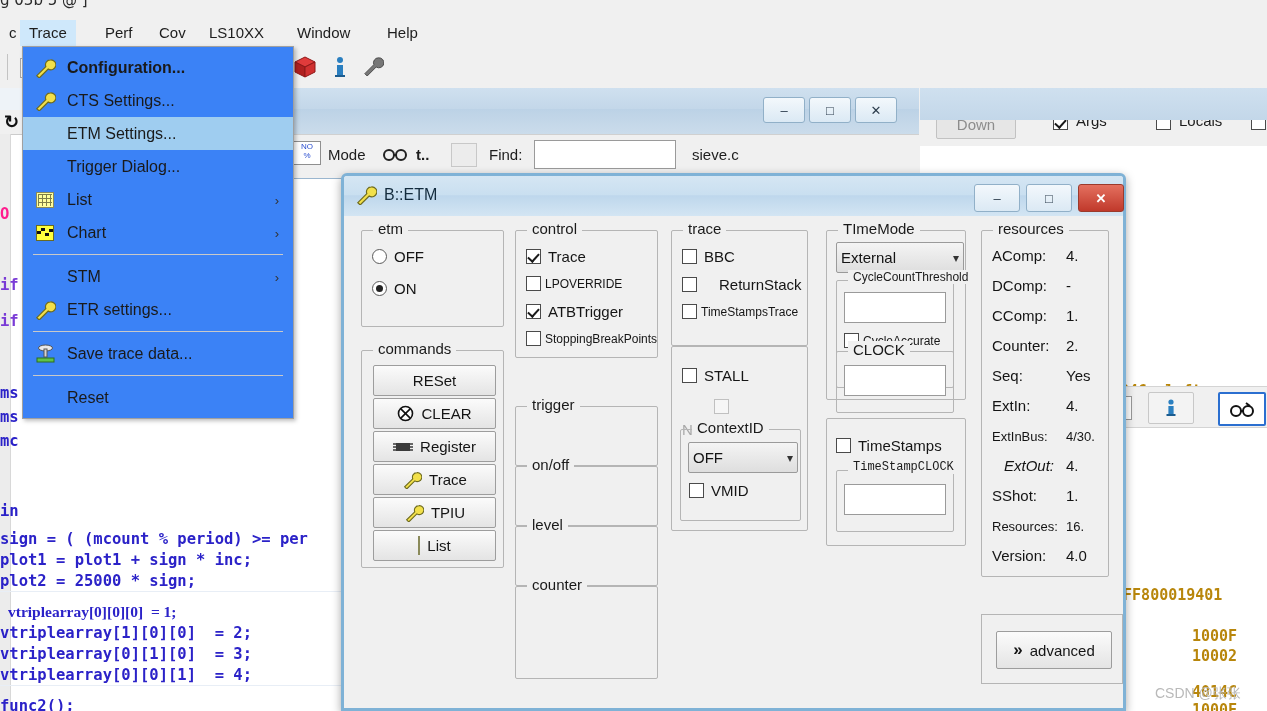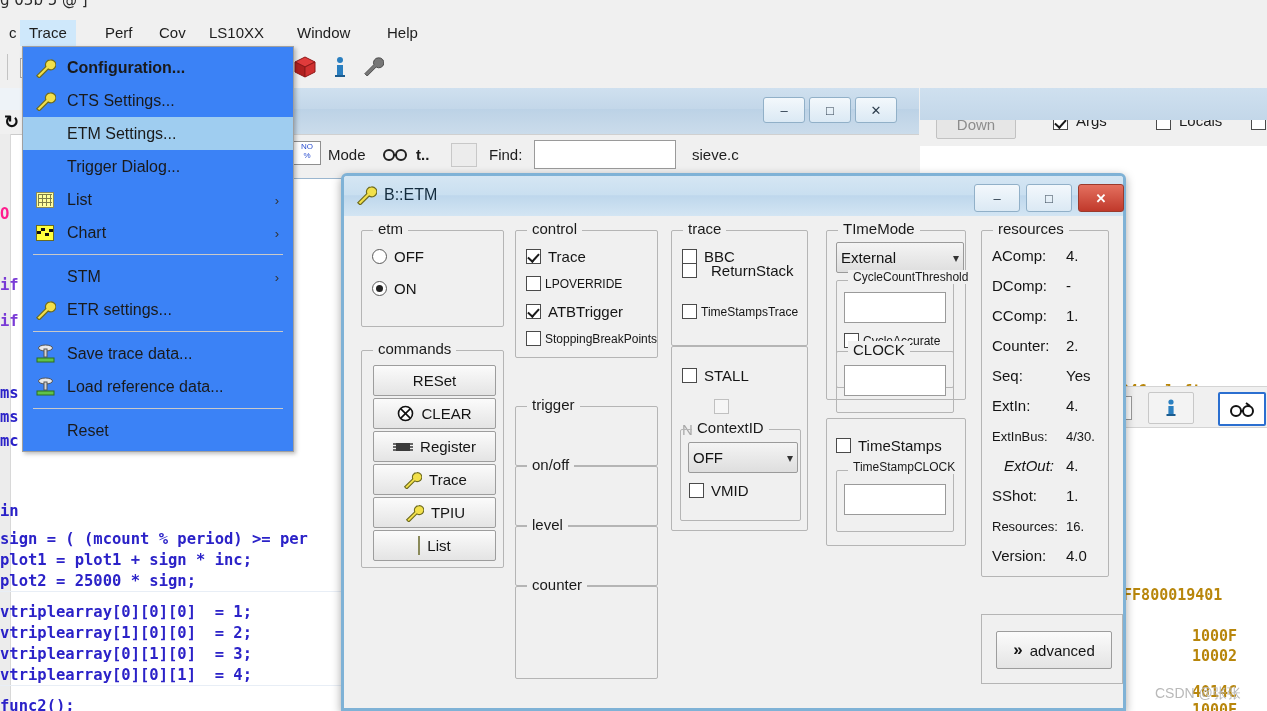--- a/index.html
+++ b/index.html
@@ -291,21 +291,21 @@
     <div class="code" style="left:0px;top:188px;color:#7a3bd6;">if</div>
     <div class="code" style="left:0px;top:224px;color:#7a3bd6;">if</div>
     <div class="code" style="left:0px;top:296px;">ms</div>
     <div class="code" style="left:0px;top:320px;">ms</div>
     <div class="code" style="left:0px;top:344px;">mc</div>
     <div class="code" style="left:0px;top:414px;">in</div>
 
     <div class="code" style="left:0px;top:442px;">sign = ( (mcount % period) &gt;= per</div>
     <div class="code" style="left:0px;top:463px;">plot1 = plot1 + sign * inc;</div>
     <div class="code" style="left:0px;top:484px;">plot2 = 25000 * sign;</div>
-    <div class="code" style="left:0px;top:515px;">vtriplearray[0][0][0]  = 1;</div>
+    <div class="code" style="left:8px;top:515px;font-family:Liberation Serif, serif;">vtriplearray[0][0][0]  = 1;</div>
     <div class="code" style="left:0px;top:536px;">vtriplearray[1][0][0]  = 2;</div>
     <div class="code" style="left:0px;top:557px;">vtriplearray[0][1][0]  = 3;</div>
     <div class="code" style="left:0px;top:578px;">vtriplearray[0][0][1]  = 4;</div>
     <div class="code" style="left:0px;top:609px;">func2();</div>
 
     <div class="rowline" style="top:503px;"></div>
     <div class="rowline" style="top:597px;"></div>
 
   </div>
 
@@ -452,30 +452,20 @@
     <span class="ic">
       <svg width="21" height="20" viewBox="0 0 21 20">
         <ellipse cx="10.5" cy="4" rx="7" ry="3" fill="#e9e9e9" stroke="#555" stroke-width="1"></ellipse>
         <rect x="9" y="5" width="3" height="8" fill="#d5d5d5" stroke="#555" stroke-width="1"></rect>
         <rect x="2" y="14" width="17" height="4" fill="#5fc24a" stroke="#2c6e1f" stroke-width="1"></rect>
       </svg>
     </span>
     <span>Save trace data...</span>
   </div>
 
-  <div class="mi">
-    <span class="ic">
-      <svg width="21" height="20" viewBox="0 0 21 20">
-        <ellipse cx="10.5" cy="4" rx="7" ry="3" fill="#e9e9e9" stroke="#555" stroke-width="1"></ellipse>
-        <rect x="9" y="5" width="3" height="8" fill="#d5d5d5" stroke="#555" stroke-width="1"></rect>
-        <rect x="2" y="14" width="17" height="4" fill="#5fc24a" stroke="#2c6e1f" stroke-width="1"></rect>
-      </svg>
-    </span>
-    <span>Load reference data...</span>
-  </div>
 
   <div class="msep"></div>
 
   <div class="mi">
     <span>Reset</span>
   </div>
 </div>
 
 <div id="etm">
 
@@ -595,21 +585,21 @@
     <div class="gb" style="left:171px;top:370px;width:143px;height:93px;">
       <span class="lg">counter</span>
     </div>
 
     <div class="gb" style="left:327px;top:14px;width:137px;height:116px;">
       <span class="lg">trace</span>
       <div class="row" style="left:10px;top:17px;">
         <span class="chk"></span>
         <span>BBC</span>
       </div>
-      <div class="row" style="left:10px;top:31px;gap:14px;">
+      <div class="row" style="left:10px;top:45px;gap:22px;">
         <span class="chk"></span>
         <span>ReturnStack</span>
       </div>
       <div class="row sm" style="left:10px;top:73px;gap:4px;">
         <span class="chk"></span>
         <span>TimeStampsTrace</span>
       </div>
     </div>
 
     <div class="gb" style="left:327px;top:130px;width:137px;height:185px;">
@@ -653,21 +643,21 @@
         <span class="lg">CLOCK</span>
         <div class="txtbox" style="left:7px;top:13px;width:102px;"></div>
       </div>
     </div>
 
     <div class="gb" style="left:482px;top:202px;width:140px;height:128px;">
       <div class="row" style="left:9px;top:18px;">
         <span class="chk"></span>
         <span>TimeStamps</span>
       </div>
-      <div class="gb" style="left:9px;top:51px;width:118px;height:62px;">
+      <div class="gb" style="left:9px;top:51px;width:118px;height:62px;font-family:Liberation Mono, monospace;">
         <span class="lg sm">TimeStampCLOCK</span>
         <div class="txtbox" style="left:7px;top:13px;width:102px;"></div>
       </div>
     </div>
 
     <div class="gb" style="left:637px;top:14px;width:128px;height:347px;">
       <span class="lg">resources</span>
 
       <div class="res-row" style="left:10px;top:16px;">AComp:</div>
       <div class="res-row" style="left:84px;top:16px;">4.</div>

